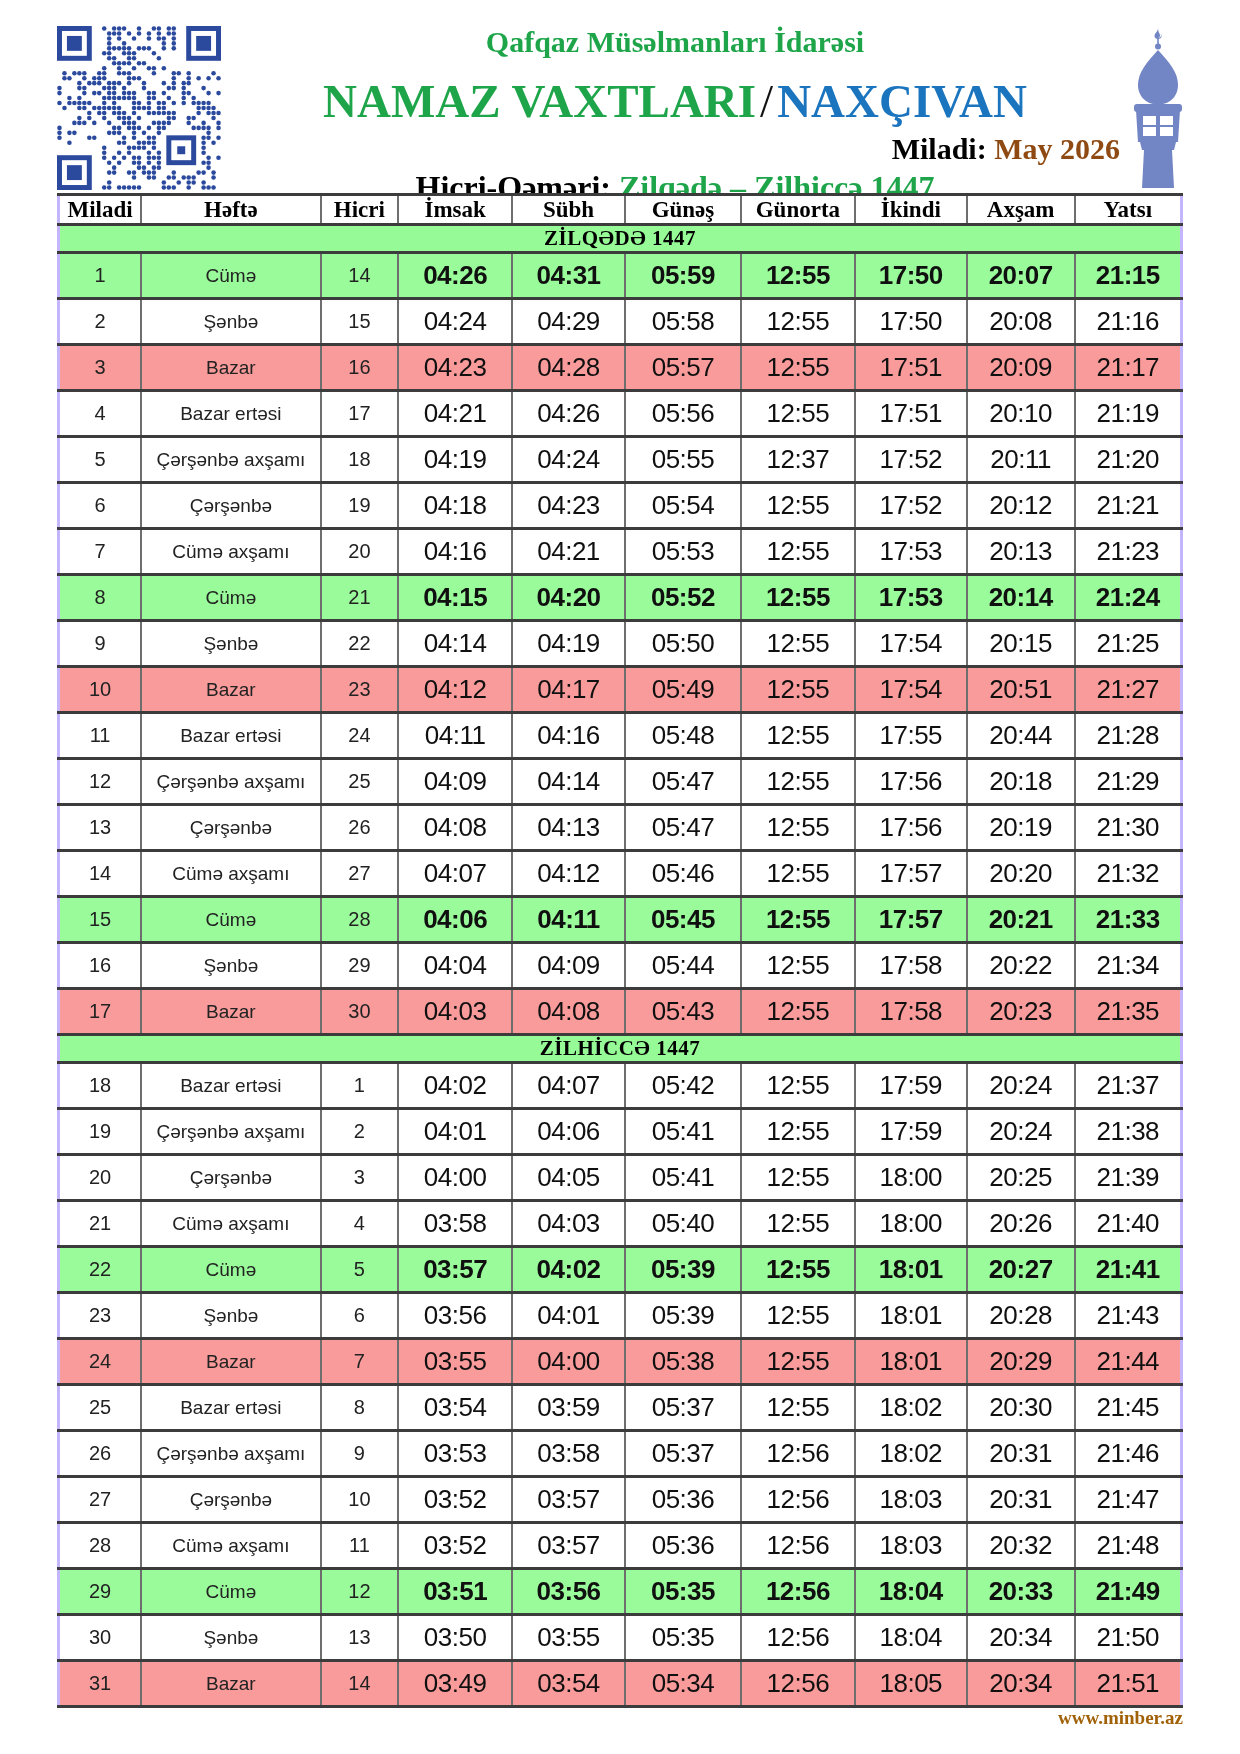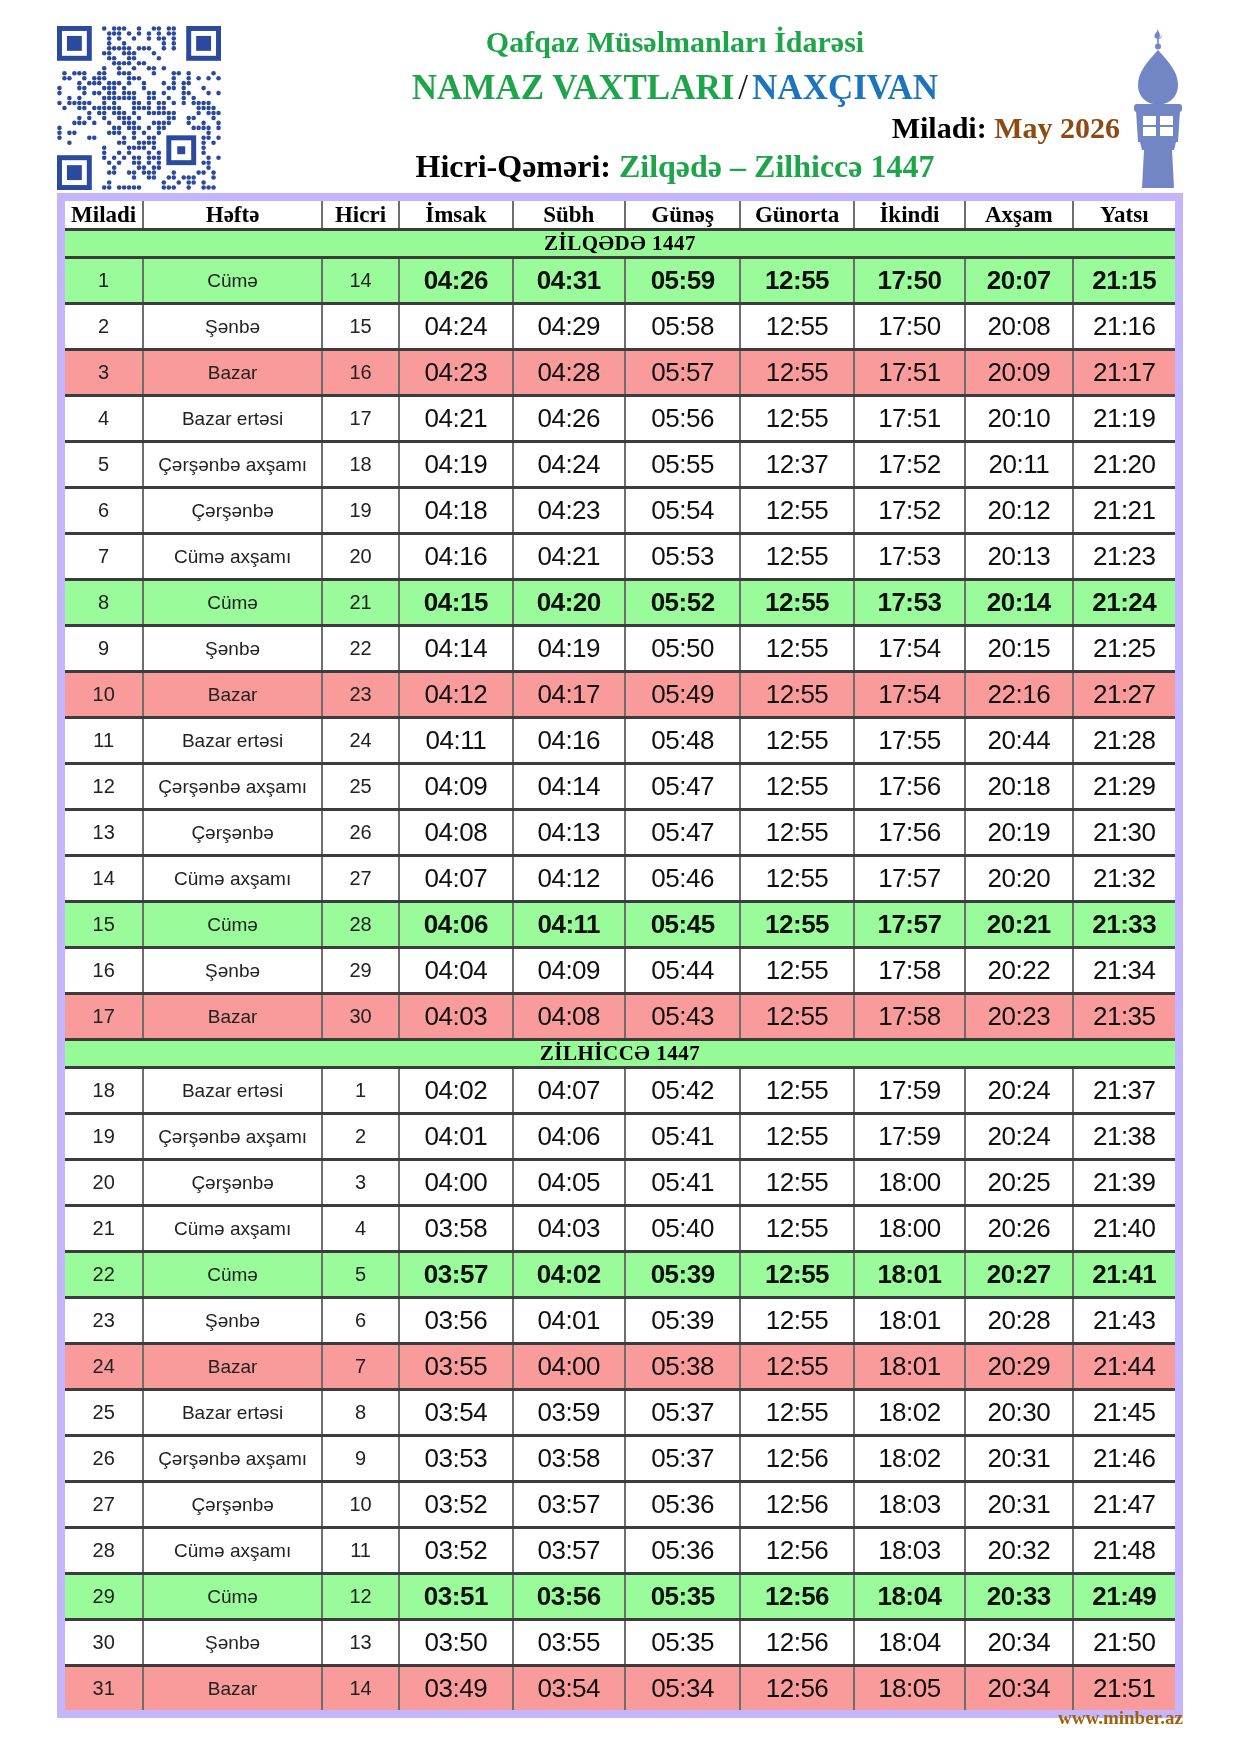--- a/index.html
+++ b/index.html
@@ -6,32 +6,32 @@
   .page{
     position:relative;width:1240px;height:1754px;margin:0 auto;background:#fff;
     font-family:"Liberation Serif",serif;overflow:hidden;
   }
   
   .hdr{position:relative;height:193px;}
   .qr{position:absolute;left:57px;top:26px;width:164px;height:164px;}
   .minaret{position:absolute;right:56px;top:28px;width:52px;height:160px;}
   .titles{position:absolute;left:230px;right:120px;top:24px;text-align:center;line-height:1.22;}
   .t1{font-size:30px;font-weight:bold;color:var(--green_text);}
-  .t2{font-size:35px;font-weight:bold;color:var(--green_text);margin-top:6px;}
+  .t2{font-size:47px;font-weight:bold;color:var(--green_text);margin-top:12px;}
   .t2 .sep{color:#111;font-weight:normal;padding:0 4px;}
   .t2 .city{color:var(--blue_text);}
   .t3{font-size:30px;font-weight:bold;color:#000;margin-top:1px;text-align:right;}
   .t3 .val{color:var(--brown_text);}
   .t4{font-size:32px;font-weight:bold;color:#000;}
   .t4 .val{color:var(--green_text);}
   
   table.tt{
     position:absolute;left:57px;top:193px;width:1126px;
     border-collapse:collapse;table-layout:fixed;
-    border:8px solid #c4b5fd;
+    border:3px solid #c4b5fd;
   }
   table.tt th,table.tt td{
     border-left:2px solid #6e6e6e;border-right:2px solid #6e6e6e;
     border-top:3px solid #3c3c3c;border-bottom:3px solid #3c3c3c;
     text-align:center;vertical-align:middle;padding:0;overflow:hidden;white-space:nowrap;
   }
   table.tt th{height:27px;font-size:23px;font-weight:bold;color:#000;background:#fff;}
   tr.section td{height:25px;background:var(--section_bg);font-weight:bold;font-size:21px;letter-spacing:.5px;color:#000;}
   tr.data td{height:43px;}
   tr.data{background:#fff;}
@@ -591,21 +591,21 @@
         </tr>
         <tr class="data red">
           <td class="num">10</td>
           <td class="day">Bazar</td>
           <td class="num">23</td>
           <td class="time">04:12</td>
           <td class="time">04:17</td>
           <td class="time">05:49</td>
           <td class="time">12:55</td>
           <td class="time">17:54</td>
-          <td class="time">22:16</td>
+          <td class="time">20:51</td>
           <td class="time">21:27</td>
         </tr>
         <tr class="data">
           <td class="num">11</td>
           <td class="day">Bazar ertəsi</td>
           <td class="num">24</td>
           <td class="time">04:11</td>
           <td class="time">04:16</td>
           <td class="time">05:48</td>
           <td class="time">12:55</td>

